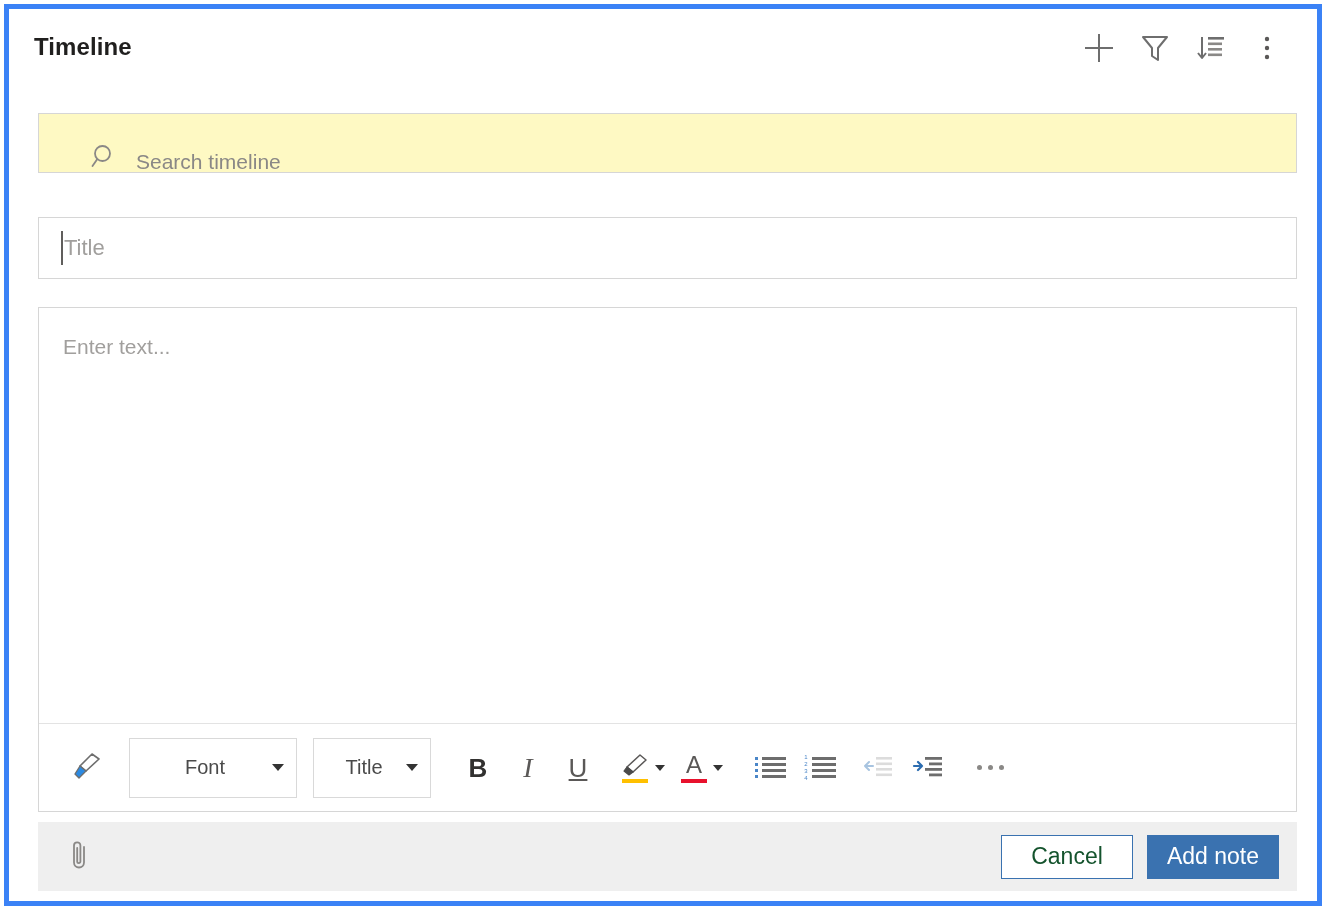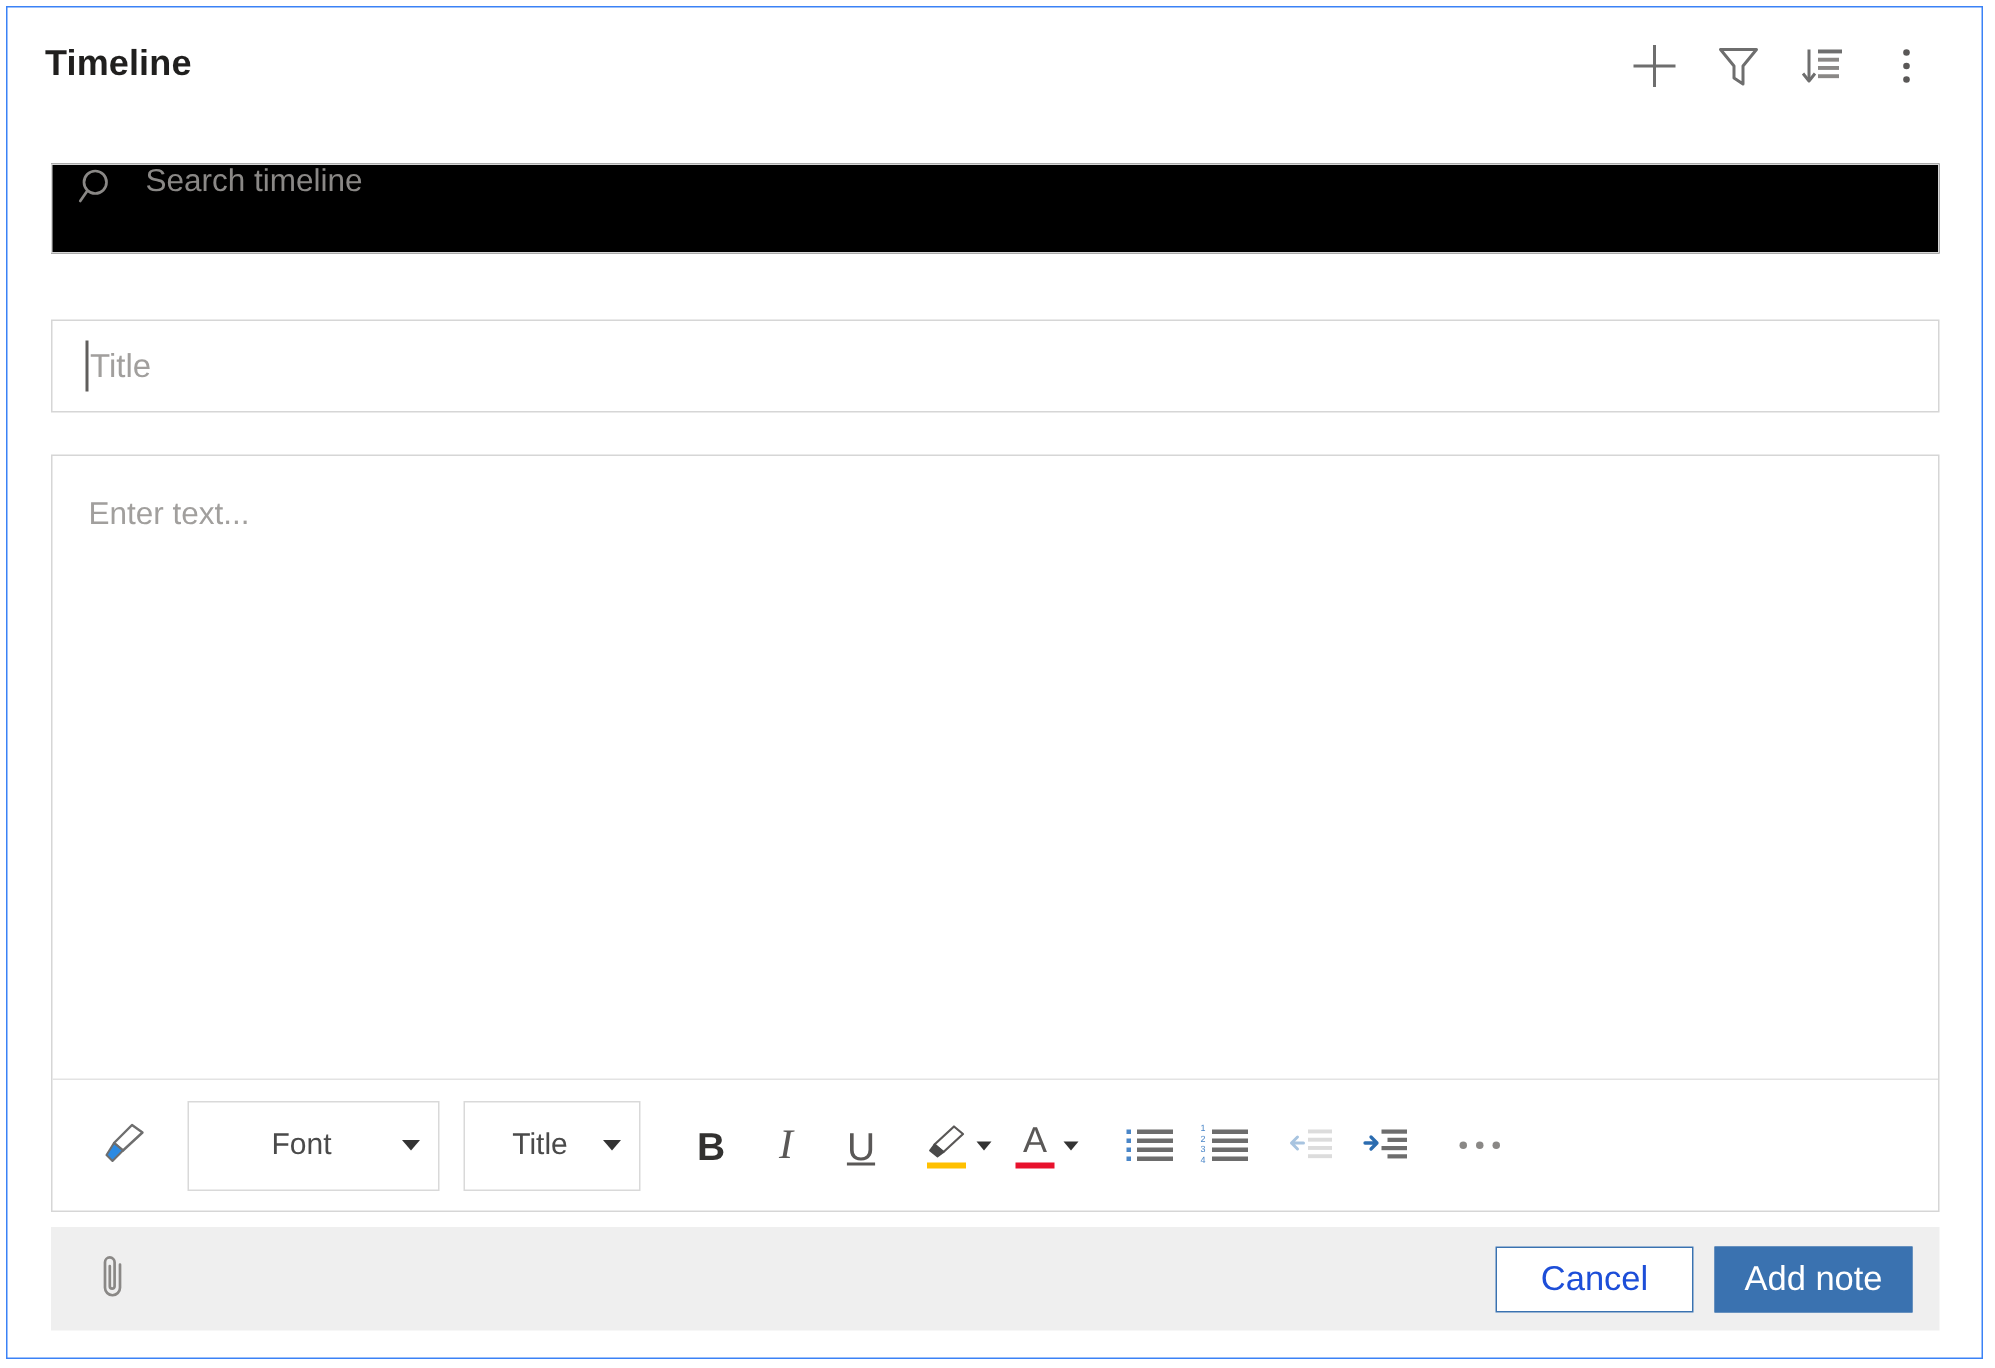--- a/index.html
+++ b/index.html
@@ -14,21 +14,21 @@
     color: #323130;
     overflow: hidden;
   }
 
   .page-frame {
     position: absolute;
     left: 4px;
     top: 4px;
     width: 1318px;
     height: 902px;
-    border: 1px solid #3b82f6;
+    border: 5px solid #3b82f6;
     background: #ffffff;
     box-sizing: border-box;
   }
 
   
   .panel-header {
     position: absolute;
     left: 0;
     top: 0;
     width: 100%;
@@ -66,24 +66,25 @@
   }
 
   
   .search-box {
     position: absolute;
     left: 29px;
     top: 104px;
     width: 1259px;
     height: 60px;
     border: 1px solid #d6d6d6;
-    background: #000000;
-    box-sizing: border-box;
-    display: flex;
-    align-items: flex-start;
+    background: #fef9c3;
+    box-sizing: border-box;
+    display: flex;
+    align-items: flex-end;
+    padding-left: 35px;
   }
   .search-icon-wrap {
     width: 62px;
     display: flex;
     align-items: center;
     justify-content: center;
     flex: none;
   }
   .search-placeholder {
     font-size: 21px;
@@ -283,21 +284,21 @@
     display: flex;
     align-items: center;
     justify-content: center;
     cursor: pointer;
     box-sizing: border-box;
     padding: 0 14px;
   }
   .btn-cancel {
     background: #ffffff;
     border: 1px solid #3a72b0;
-    color: #1d4ed8;
+    color: #14532d;
     margin-right: 14px;
   }
   .btn-primary {
     background: #3a72b0;
     border: 1px solid #3a72b0;
     color: #ffffff;
   }
 
   
   .list-icon { display:flex; align-items:center; gap:4px; }

